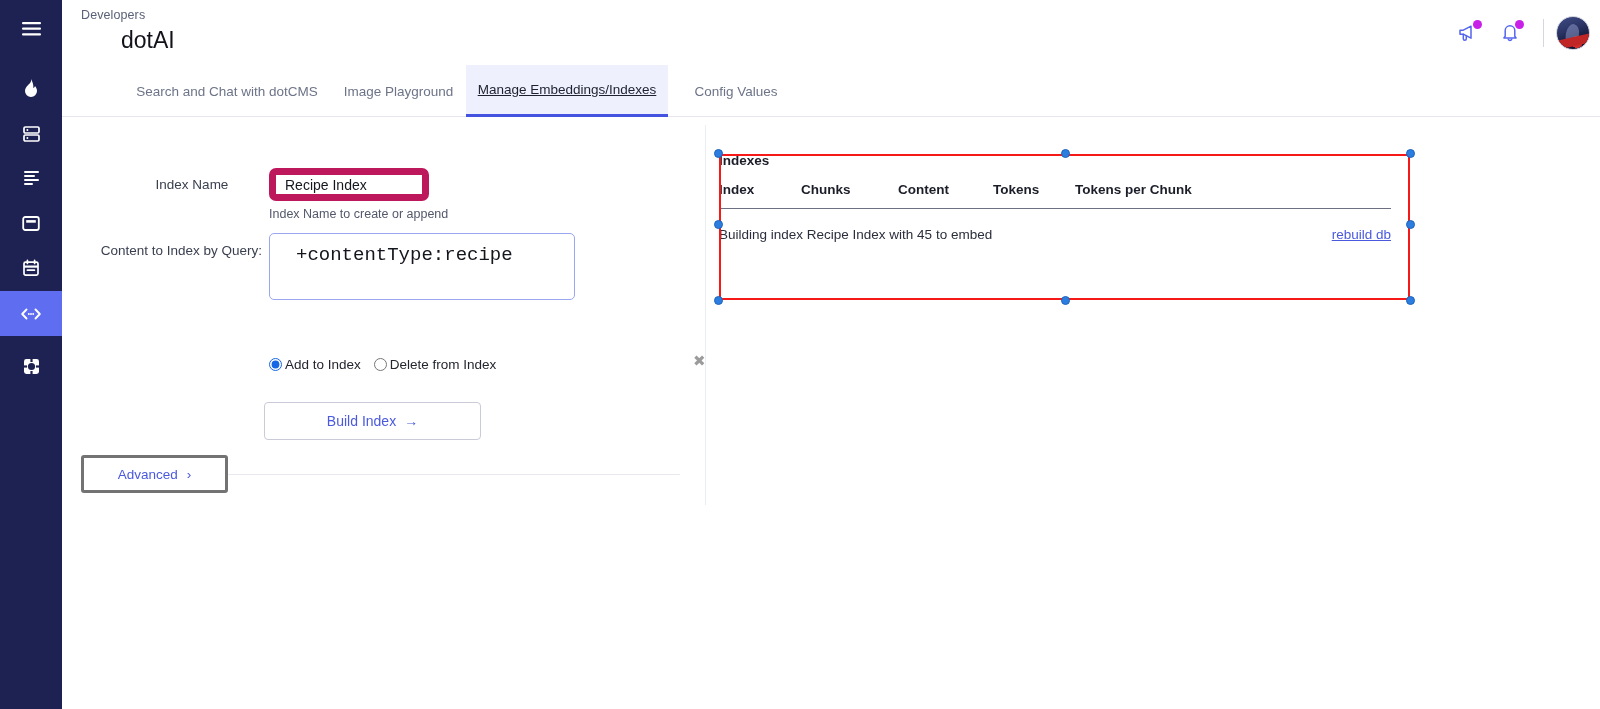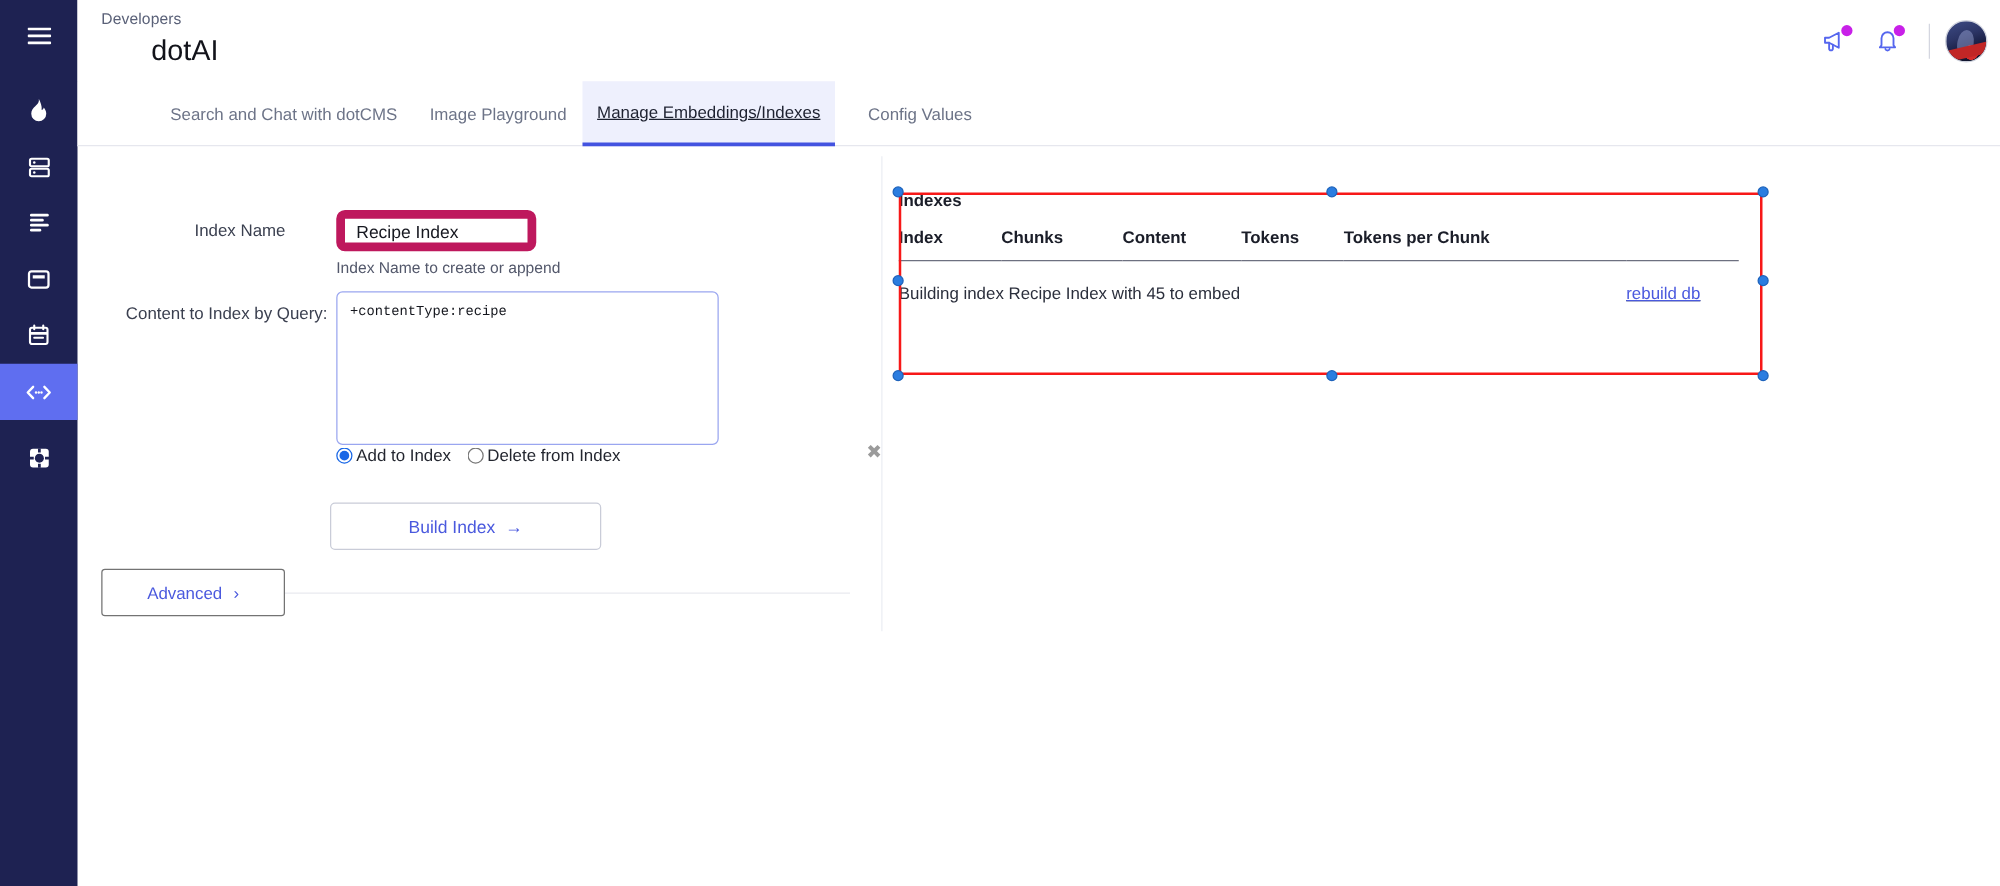--- a/index.html
+++ b/index.html
@@ -116,25 +116,25 @@
     font-size: 14px; color: #15171f; padding: 0 9px;
     font-family: "Liberation Sans", sans-serif;
     background: #fff; outline: none;
   }
   .hint {
     position: absolute; left: 207px; top: 90px;
     font-size: 12.5px; color: #53586b;
   }
   .txt-area {
     position: absolute; left: 207px; top: 116px;
-    width: 306px; height: 123px;
+    width: 306px; height: 67px;
     border: 1px solid #9aa6f0; border-radius: 5px;
     font-family: "Liberation Mono", monospace;
-    font-size: 11px; color: #14161d;
-    padding: 9px 10px; resize: none; outline: none; background:#fff;
+    font-size: 19px; color: #14161d;
+    padding: 9px 26px; resize: none; outline: none; background:#fff;
     line-height: 1.35;
   }
   .clear-x {
     position: absolute; left: 631px; top: 237px;
     font-size: 15px; color: #9b9b9b; cursor: pointer; line-height: 1;
     font-family: "DejaVu Sans", sans-serif;
   }
   .radio-row {
     position: absolute; left: 207px; top: 240px;
     display: flex; gap: 13px;
@@ -146,21 +146,21 @@
     position: absolute; left: 202px; top: 285px;
     width: 217px; height: 38px;
     background: #fff; border: 1px solid #c9ccd8; border-radius: 4px;
     color: #4a59de; font-size: 14px; cursor: pointer;
     font-family: "Liberation Sans", sans-serif;
     display: flex; align-items: center; justify-content: center; gap: 8px;
   }
   .adv-btn {
     position: absolute; left: 19px; top: 338px;
     width: 147px; height: 38px;
-    background: #fff; border: 1px solid #737373; border-radius: 3px;
+    background: #fff; border: 3px solid #737373; border-radius: 3px;
     color: #4a59de; font-size: 13.5px; cursor: pointer;
     font-family: "Liberation Sans", sans-serif;
     display: flex; align-items: center; justify-content: center; gap: 9px;
   }
   .hr-divider {
     position: absolute; left: 166px; top: 357px;
     width: 452px; height: 1px; background: #e9eaf0;
   }
   .v-divider {
     position: absolute; left: 643px; top: 8px;
@@ -172,21 +172,21 @@
   .idx-title { font-size: 13.5px; font-weight: bold; color: #1b1e29; }
   .idx-table { width: 672px; border-collapse: collapse; margin-top: 14px; }
   .idx-table th {
     font-size: 13.5px; font-weight: bold; color: #1b1e29;
     text-align: left; padding: 0 0 11px 0;
   }
   .idx-table thead tr { border-bottom: 1.6px solid #6d7080; }
   .idx-table td {
     font-size: 13.5px; color: #2b2f3c; padding: 18px 0 0 0; vertical-align: top;
   }
-  .idx-table td.rlink { text-align: left; text-decoration: underline; }
+  .idx-table td.rlink { text-align: right; }
   .rlink a { color: #4a59de; text-decoration: underline; font-size: 13.5px; cursor: pointer; }
 
   
   .sel-box {
     position: absolute; left: 719px; top: 154px;
     width: 691px; height: 146px;
     border: 2.5px solid #f71818; pointer-events: none;
   }
   .handle {
     position: absolute; width: 9px; height: 9px;

